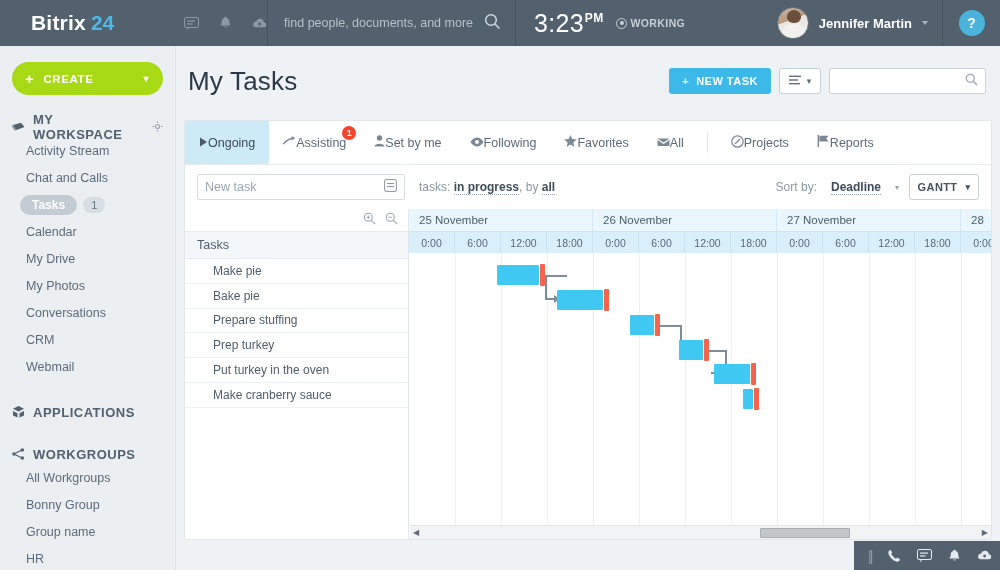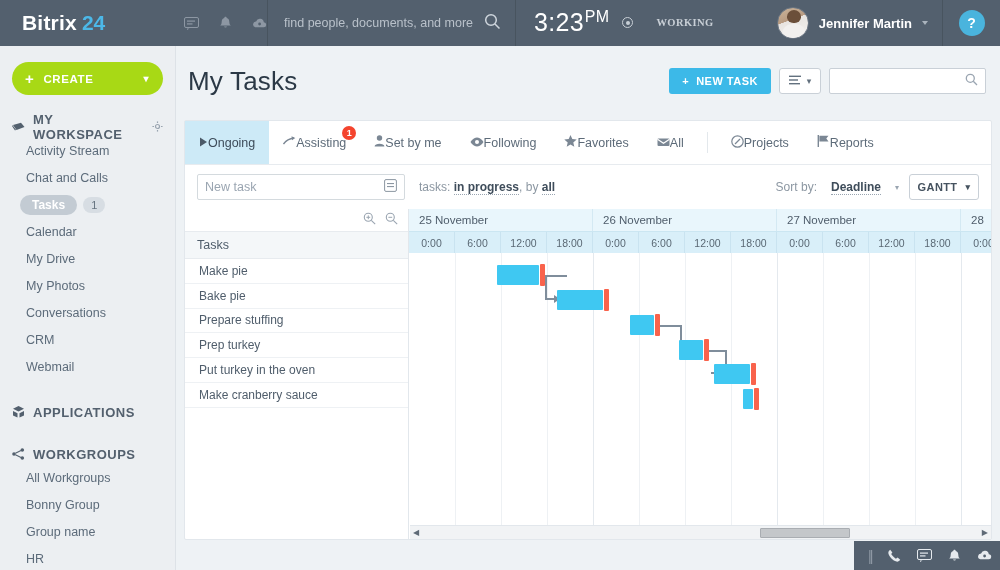--- a/index.html
+++ b/index.html
@@ -9,37 +9,37 @@
     background: #eef2f5;
     overflow: hidden;
   }
   .app { position: relative; width: 1000px; height: 570px; }
 
   
   .topbar {
     position: absolute; top: 0; left: 0; width: 1000px; height: 46px;
     background: #53606e; display: flex; align-items: center;
   }
-  .logo-area { width: 180px; padding-left: 22px; display: flex; align-items: baseline; }
+  .logo-area { width: 180px; padding-left: 31px; display: flex; align-items: baseline; }
   .logo-bitrix { color: #fff; font-size: 21px; font-weight: bold; letter-spacing: .2px; }
   .logo-24 { color: #4cb8e8; font-size: 21px; font-weight: bold; margin-left: 5px; }
   .top-icons { display: flex; align-items: center; gap: 20px; margin-left: 4px; }
   .top-ico { color: #8d97a3; display: flex; align-items: center; }
   .top-ico svg { display: block; }
   .top-divider { width: 1px; height: 46px; background: #48545f; }
   .topsearch {
     flex: 0 0 247px; height: 46px; display: flex; align-items: center;
     padding: 0 14px 0 16px; justify-content: space-between;
   }
   .topsearch .ph { color: #b9c1ca; font-size: 12.5px; }
   .topsearch .mag { color: #cfd6dd; }
   .clock-area { display: flex; align-items: center; padding-left: 18px; gap: 13px; }
   .clock { color: #fff; font-size: 25px; font-weight: 300; letter-spacing: .3px; position: relative; }
-  .clock .ampm { font-size: 16px; font-weight: normal; vertical-align: super; margin-left: 1px; }
-  .working { display: flex; align-items: center; gap: 23px; color: #c8cfd6; font-size: 10.5px; font-weight: bold; letter-spacing: .4px; font-family: Liberation Serif, serif; }
+  .clock .ampm { font-size: 12px; font-weight: bold; vertical-align: super; margin-left: 1px; }
+  .working { display: flex; align-items: center; gap: 3px; color: #c8cfd6; font-size: 10.5px; font-weight: bold; letter-spacing: .4px; }
   .work-dot {
     width: 11px; height: 11px; border-radius: 50%;
     border: 1.5px solid #c8cfd6; display: flex; align-items: center; justify-content: center;
   }
   .work-dot i { width: 4px; height: 4px; border-radius: 50%; background: #c8cfd6; display: block; }
   .user-area { display: flex; align-items: center; gap: 10px; margin-left: auto; padding-right: 0; }
   .avatar {
     width: 32px; height: 32px; border-radius: 50%; overflow: hidden;
     background: linear-gradient(160deg,#cbb59c 0%, #b89b81 40%, #e8e4e0 41%, #f4f2f0 100%);
     position: relative; border: 1px solid #6a7582;
@@ -149,21 +149,21 @@
 
   
   .gantt-wrap { position: absolute; top: 88px; left: 0; width: 806px; height: 330px; display: flex; }
   .task-col { width: 224px; border-right: 1px solid #e2e7ec; position: relative; }
   .zoom-row { height: 22px; display: flex; align-items: center; justify-content: flex-end; gap: 9px; padding-right: 10px; color: #9aa5b1; }
   .tasks-head {
     height: 28px; background: #f4f7f9; border-top: 1px solid #e7ebef; border-bottom: 1px solid #e7ebef;
     display: flex; align-items: center; padding-left: 12px; color: #4f5d6b; font-size: 12.5px;
   }
   .task-row {
-    height: 24.8px; display: flex; align-items: center; padding-left: 14px;
+    height: 24.8px; display: flex; align-items: center; padding-left: 28px;
     color: #4f5d6b; font-size: 12px; border-bottom: 1px solid #eef1f4;
   }
   .task-row:first-of-type { margin-top: 12px; }
 
   .chart-col { flex: 1; position: relative; overflow: hidden; }
   .date-head { height: 22px; display: flex; background: #e9f6fc; }
   .date-cell {
     width: 184px; flex: 0 0 184px; border-right: 1px solid #d4e9f3;
     display: flex; align-items: center; padding-left: 10px; color: #4f5d6b; font-size: 11.5px;
   }

